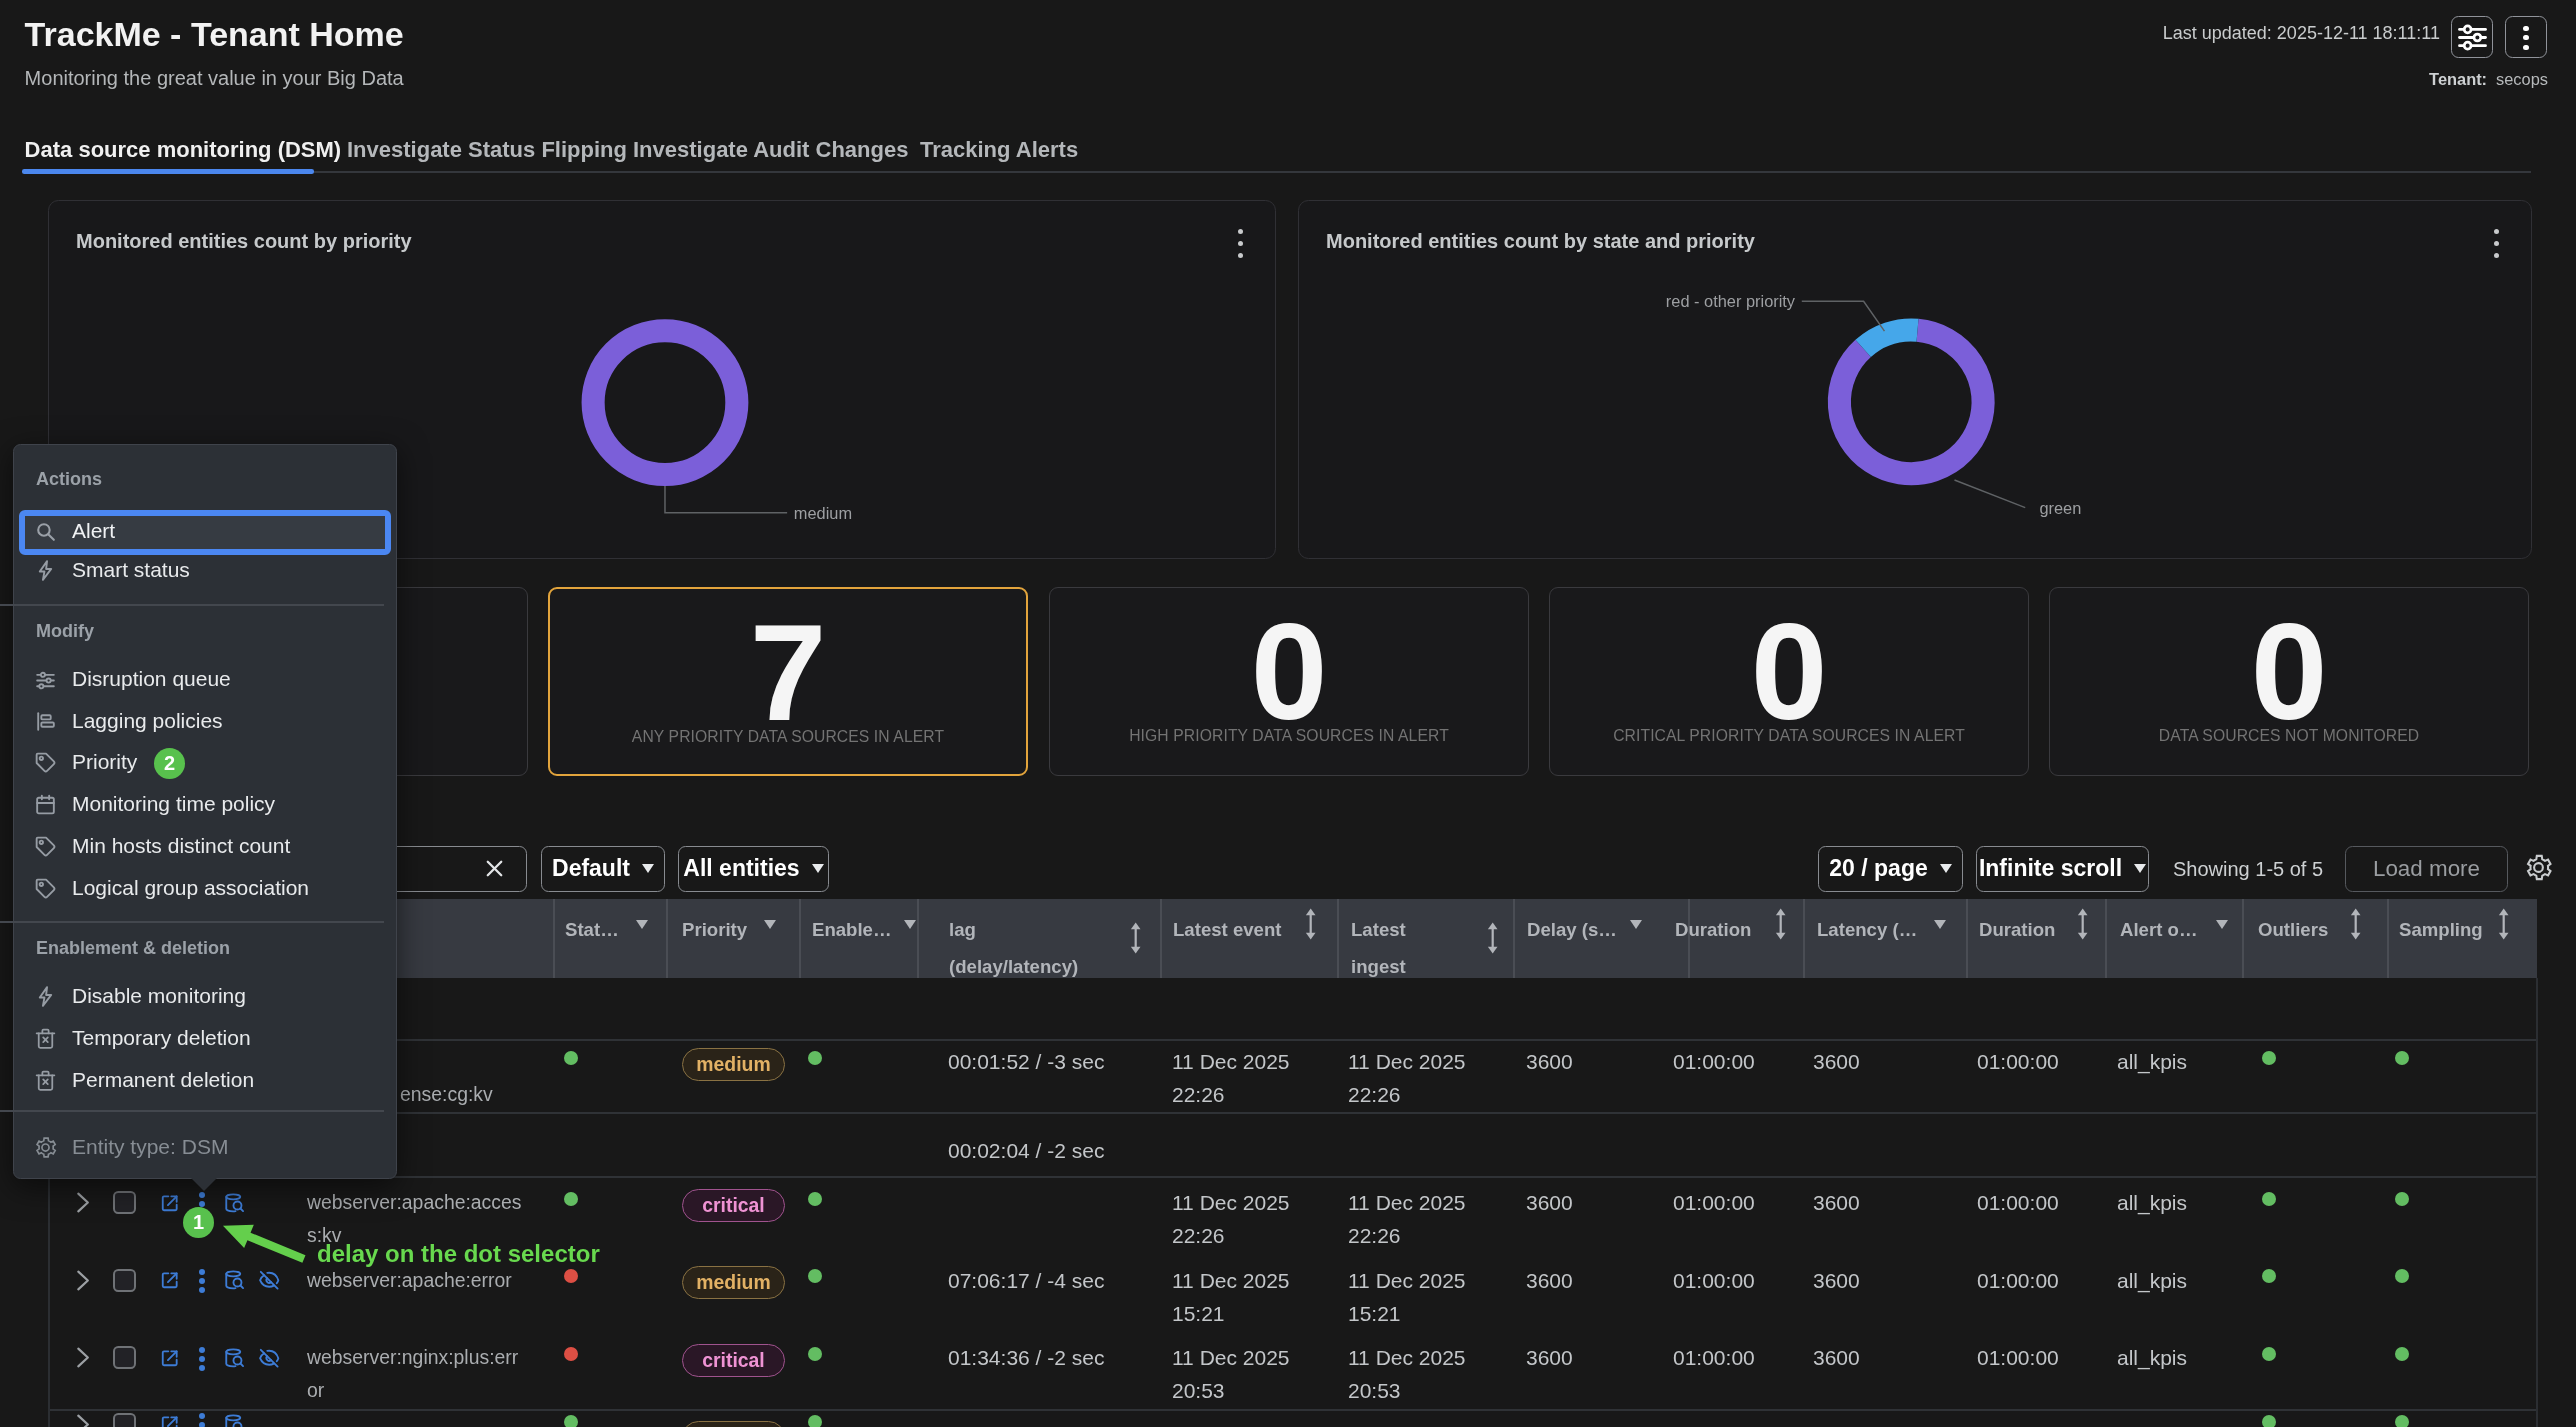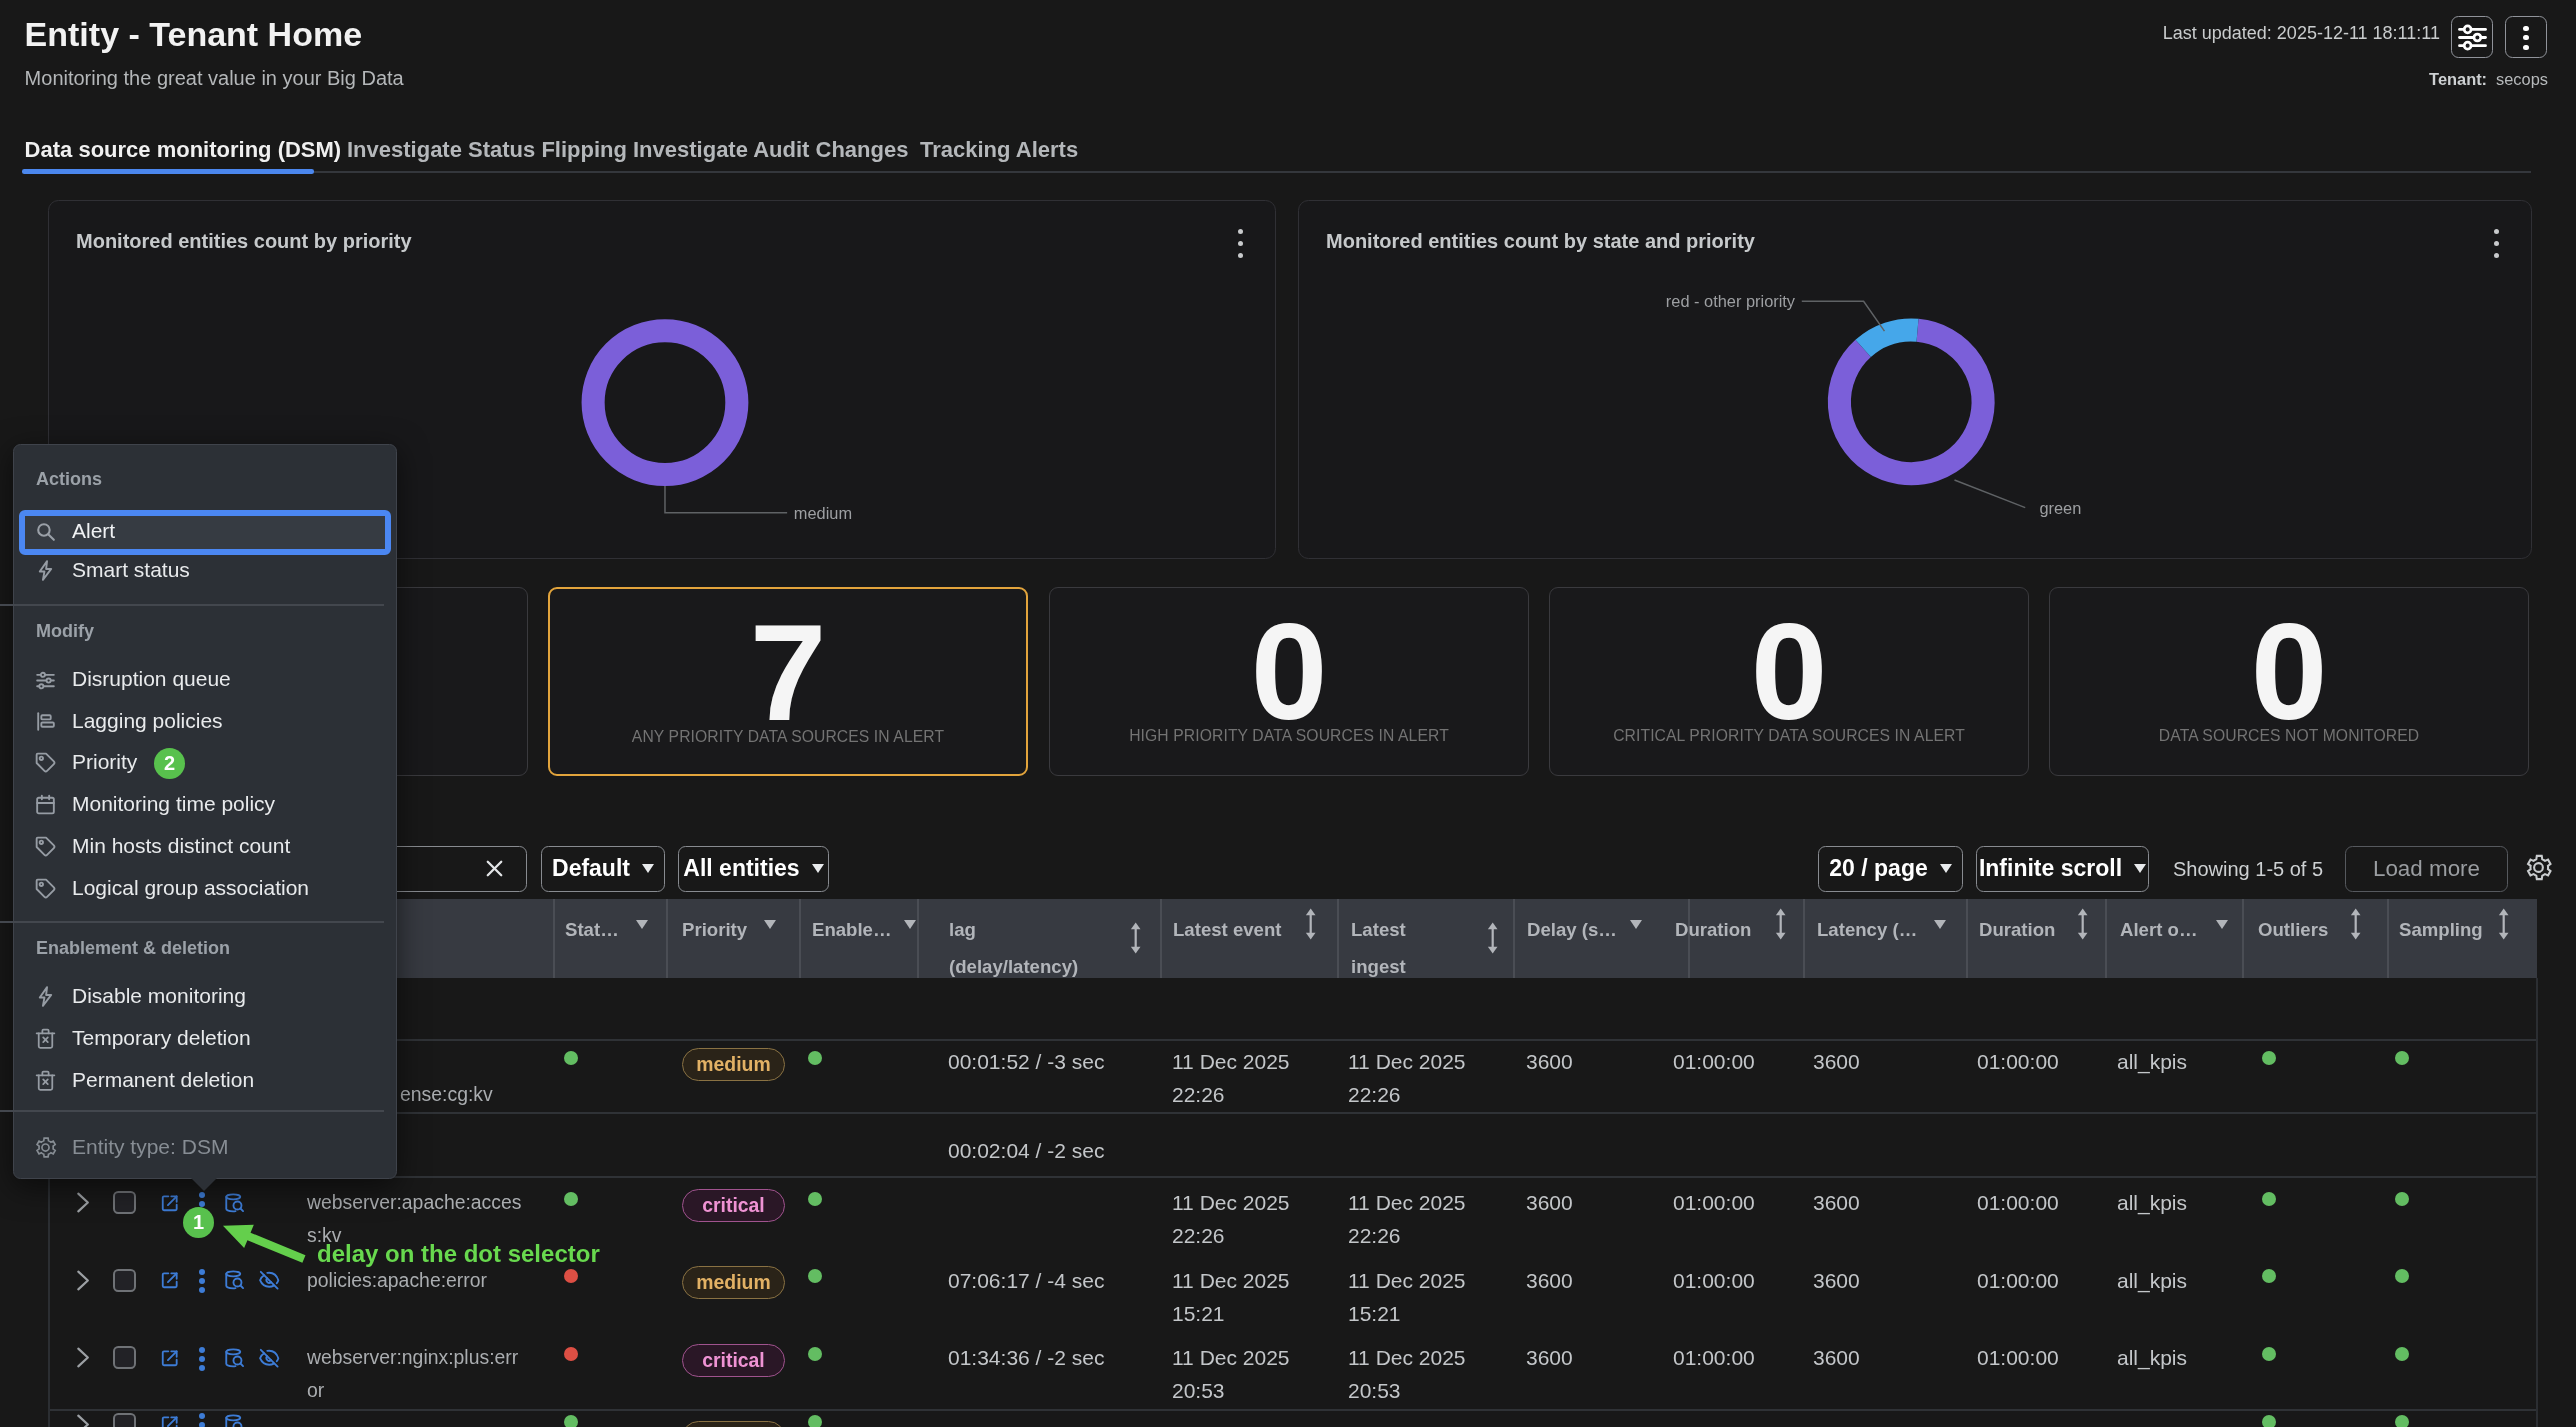--- a/index.html
+++ b/index.html
@@ -58,21 +58,21 @@
 .micon { left:33px; width:25px; height:25px; z-index:11;}
 .gbadge { width:31px; height:31px; border-radius:50%; background:#58c14d; color:#fff; z-index:12;
   font-size:20px; font-weight:bold; text-align:center; line-height:31px;}
 
 .anno { color:#68d94e; font-weight:bold; font-size:24px; z-index:12; }
 svg.ic { display:block; }
 </style></head>
 <body>
 <div id="page">
 
-<div class="abs" id="title">Entity - Tenant Home</div>
+<div class="abs" id="title">TrackMe - Tenant Home</div>
 <div class="abs" id="subtitle">Monitoring the great value in your Big Data</div>
 <div class="abs" id="lastupd">Last updated: 2025-12-11 18:11:11</div>
 <div class="abs iconbtn" style="right:83px;">
 <svg class="ic" width="39" height="39" viewBox="0 0 24 24" style="margin:0 auto;margin-top:0.7px;">
 <g stroke="#fff" stroke-width="1.7" fill="none" stroke-linecap="round">
 <line x1="4" y1="7" x2="20" y2="7"></line>
           <line x1="4" y1="12" x2="20" y2="12"></line>
           <line x1="4" y1="17" x2="20" y2="17"></line>
 <circle cx="9" cy="7" r="2.1" fill="#1b1b1d"></circle>
           <circle cx="15" cy="12" r="2.1" fill="#1b1b1d"></circle>
@@ -327,21 +327,21 @@
       </g>
     </svg>
 <svg class="abs" style="left:258px;top:1269px;" width="22.4" height="22.4" viewBox="0 0 24 24">
       <g stroke="#3d7cd6" stroke-width="2" fill="none" stroke-linecap="round" stroke-linejoin="round">
         <path d="M6.6 6.7 C4.2 8.1 2.8 10.1 2.2 12 c1.7 4.2 5.3 7 9.8 7 1.8 0 3.5-.45 5-1.25"></path>
         <path d="M10 4.2 C10.7 4.07 11.3 4 12 4 c4.5 0 8.1 2.8 9.8 8 -.4 1.2-1 2.3-1.7 3.3"></path>
         <path d="M9.9 9.9 a3 3 0 0 0 4.24 4.24"></path>
         <line x1="3" y1="3" x2="21" y2="21"></line>
       </g>
     </svg>
-<div class="abs ename" style="left:307px;top:1268px;">policies:apache:error</div>
+<div class="abs ename" style="left:307px;top:1268px;">webserver:apache:error</div>
 <div class="abs dot rdot" style="left:564px;top:1269px;"></div>
 <div class="abs badge bmed" style="left:682px;top:1266px;">medium</div>
 <div class="abs dot gdot" style="left:808px;top:1269px;"></div>
 <div class="abs rowtxt" style="left:948px;top:1268px;">07:06:17 / -4 sec</div>
 <div class="abs rowtxt" style="left:1172px;top:1268px;">11 Dec 2025</div>
 <div class="abs rowtxt" style="left:1172px;top:1301px;">15:21</div>
 <div class="abs rowtxt" style="left:1348px;top:1268px;">11 Dec 2025</div>
 <div class="abs rowtxt" style="left:1348px;top:1301px;">15:21</div>
 <div class="abs rowtxt" style="left:1526px;top:1268px;">3600</div>
 <div class="abs rowtxt" style="left:1673px;top:1268px;">01:00:00</div>

